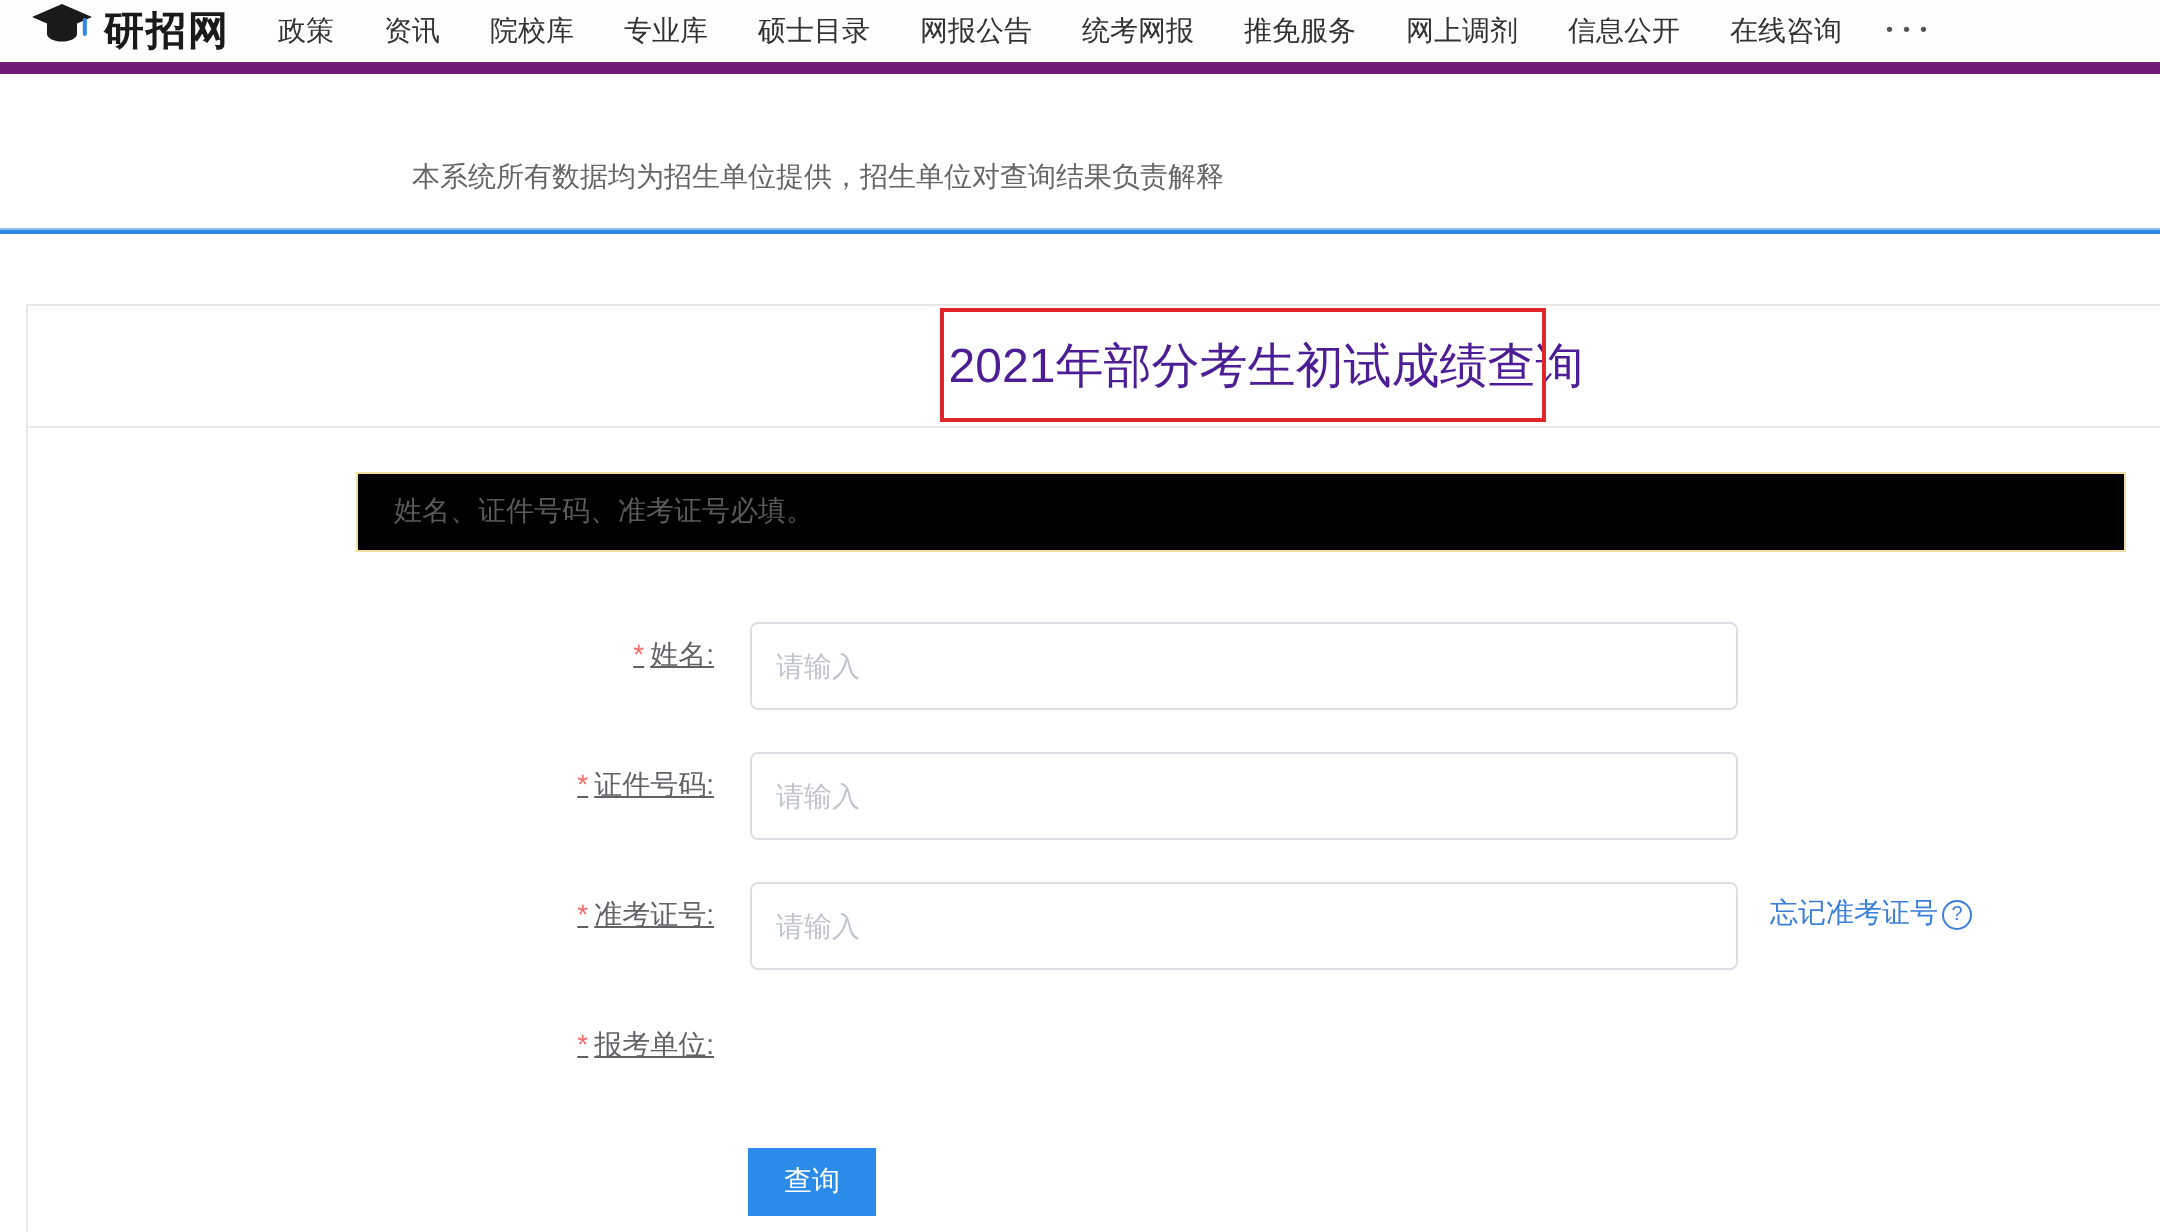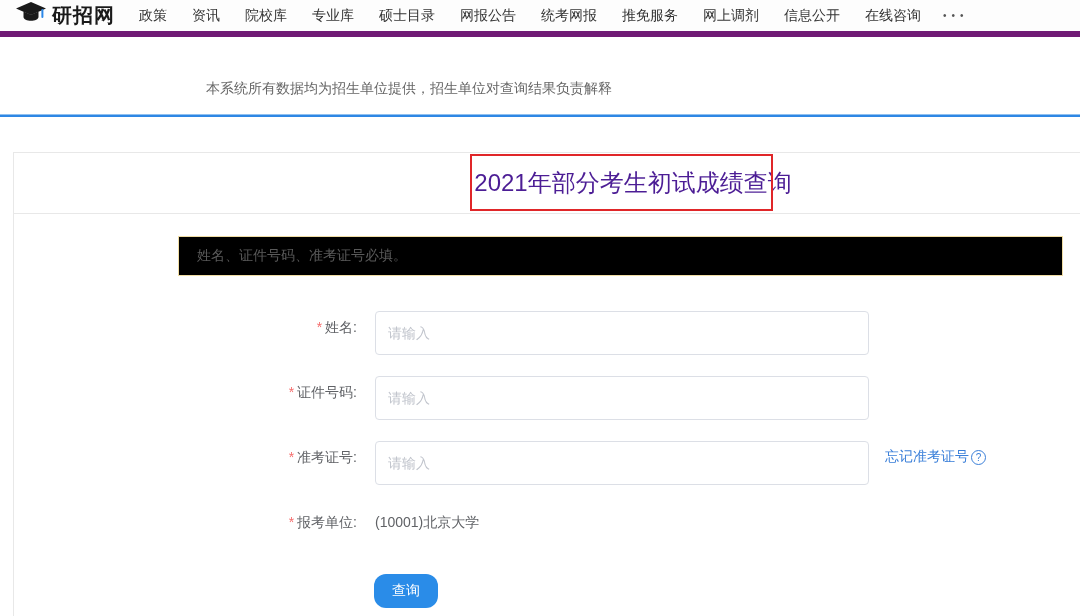--- a/index.html
+++ b/index.html
@@ -32,36 +32,36 @@
   .red-box { position:absolute; left:470px; top:154px; width:303px; height:57px;
              border:2px solid #e02629; z-index:5; pointer-events:none; }
 
   .notice { position:absolute; left:178px; top:236px; width:885px; height:40px;
             background:#000000; border:1px solid #f0dda4; border-radius:0;
             display:flex; align-items:center; padding-left:18px; }
   .notice span { font-size:14px; color:#5a5a5a; }
 
   
   .flabel { position:absolute; left:180px; width:177px; text-align:right;
-            font-size:14px; color:#606266; line-height:32px; white-space:nowrap; }
+            font-size:14px; color:#606266; line-height:32px; white-space:nowrap;text-decoration:underline; }
   .req { color:#f56c6c; margin-right:3px; font-size:14px; }
   .tinput { position:absolute; left:375px; width:494px; height:44px;
             border:1px solid #dcdfe6; border-radius:4px; padding:0 12px;
             font-size:14px; color:#606266; outline:none;
             font-family:"Liberation Sans","DejaVu Sans",sans-serif; }
   .tinput::placeholder { color:#c0c4cc; }
   .row1 { top:311px; } .row2 { top:376px; } .row3 { top:441px; } .row4 { top:506px; }
   .help-link { position:absolute; left:885px; top:448px; font-size:14px; color:#3a7fd9;
                text-decoration:none; cursor:pointer; display:flex; align-items:center; }
   .help-circle { display:inline-flex; align-items:center; justify-content:center;
                  width:15px; height:15px; border:1px solid #3a7fd9; border-radius:50%;
                  font-size:10px; margin-left:2px; color:#3a7fd9; }
   .static-value { position:absolute; left:375px; font-size:14px; color:#606266; line-height:32px; }
   .submit-btn { position:absolute; left:374px; top:574px; width:64px; height:34px;
-                background:#2a8ce8; border:none; border-radius:12px; color:#fff;
+                background:#2a8ce8; border:none; border-radius:0; color:#fff;
                 font-size:14px; cursor:pointer;
                 font-family:"Liberation Sans","DejaVu Sans",sans-serif; }
 </style>
 </head>
 <body>
 
 <div class="stage">
 
   <div class="nav">
     <div class="logo">
@@ -112,17 +112,16 @@
   <input class="tinput row2" type="text" placeholder="请输入" style="">
 
   <div class="flabel row3"><span class="req">*</span><span>准考证号:</span></div>
   <input class="tinput row3" type="text" placeholder="请输入" style="">
   <a class="help-link">
     <span>忘记准考证号</span>
     <span class="help-circle">?</span>
   </a>
 
   <div class="flabel row4"><span class="req">*</span><span>报考单位:</span></div>
-  <div class="static-value row4">(10001)北京大学</div>
 
   <button class="submit-btn">查询</button>
 
 </div>
 
 </body></html>

